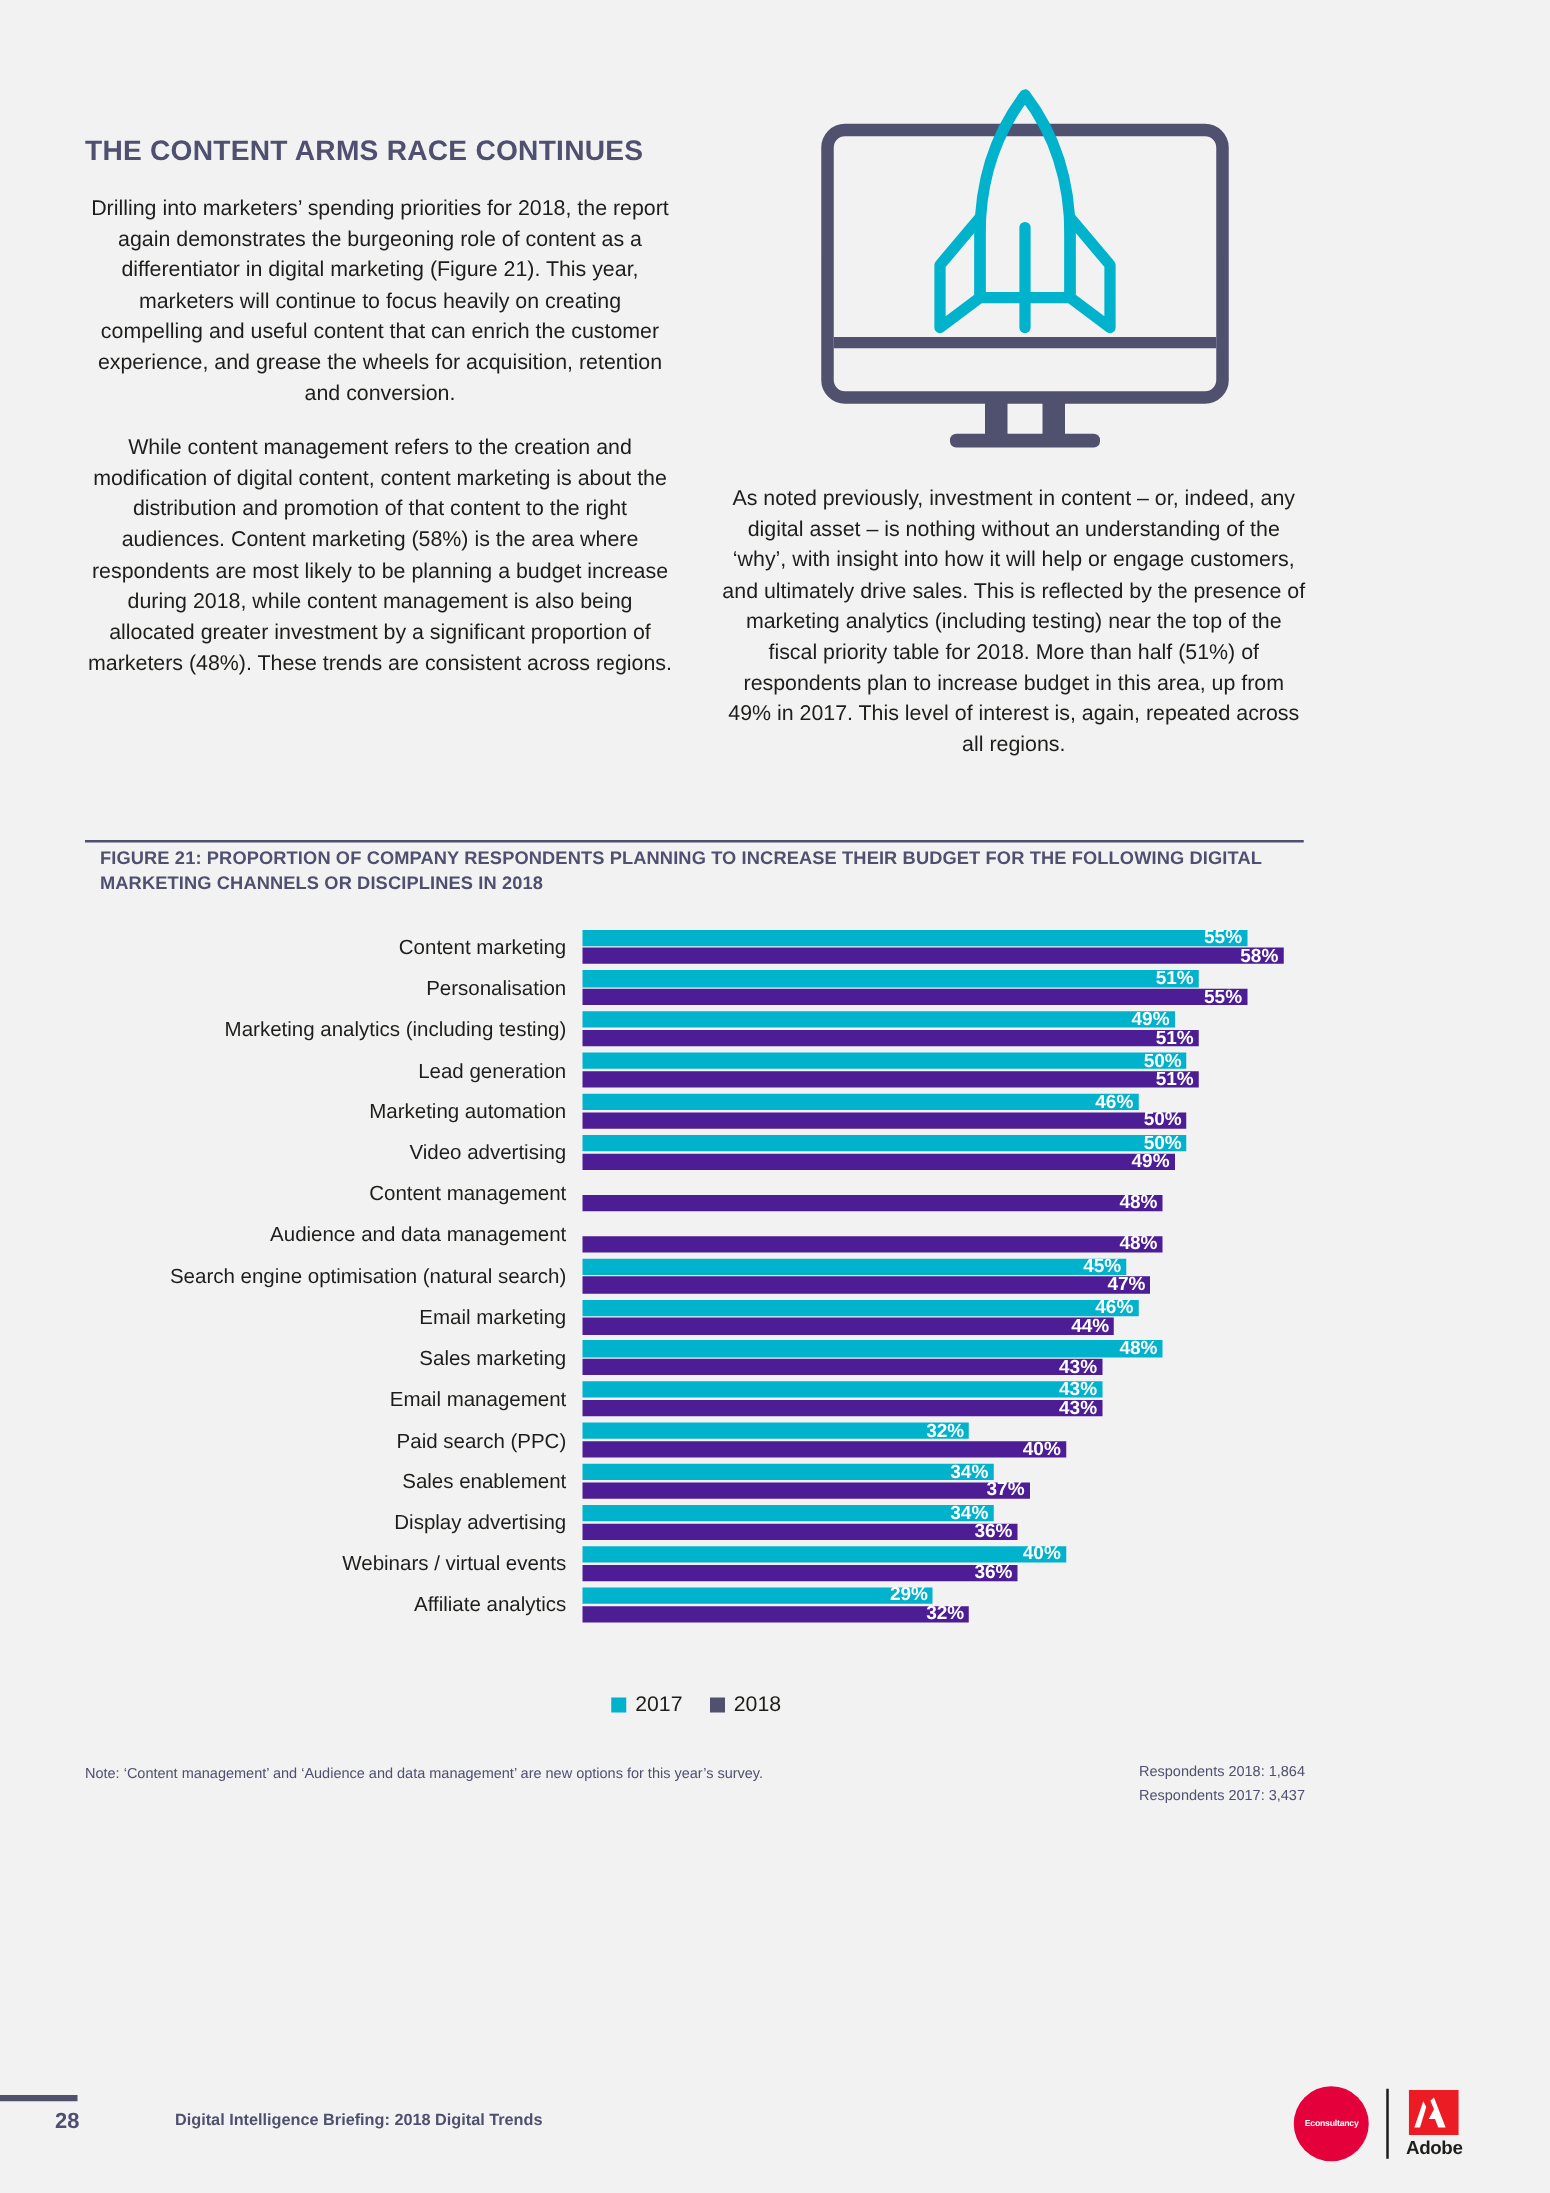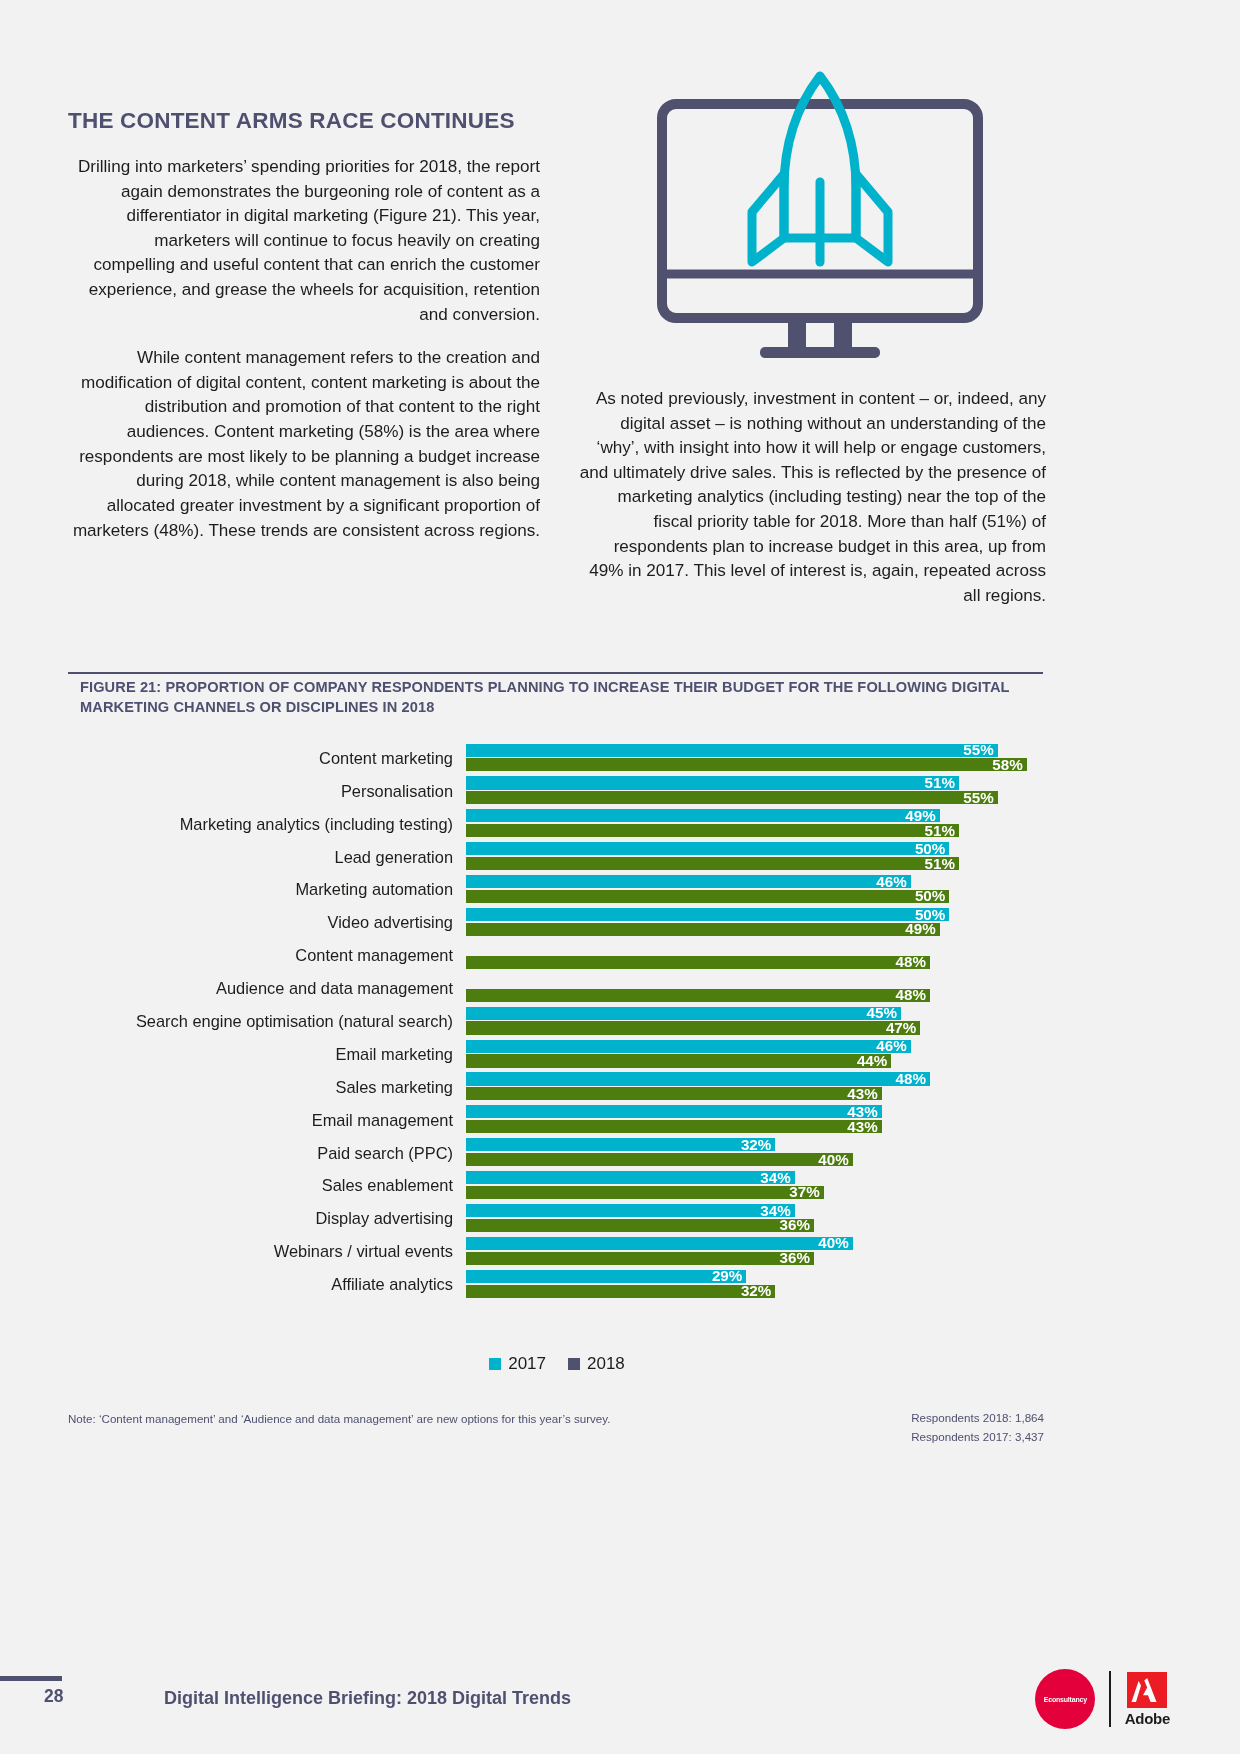--- a/index.html
+++ b/index.html
@@ -44,21 +44,21 @@
     position: absolute;
     left: 576px;
     top: 387px;
     width: 470px;
   }
   .para {
     font-size: 17.1px;
     line-height: 1.44;
     color: #1d1d1b;
     margin: 0 0 19px 0;
-    text-align: right;
+    text-align: center;
   }
 
   
   .illus {
     position: absolute;
     left: 640px;
     top: 62px;
     width: 360px;
     height: 310px;
   }
@@ -113,21 +113,21 @@
     position: relative;
     flex: 1 1 auto;
     height: 32.9px;
   }
   .bar {
     position: absolute;
     height: 13.2px;
     left: 0;
   }
   .bar.y2017 { top: 1.5px; background: #00b2cb; }
-  .bar.y2018 { top: 16.3px; background: #4d7c0f; }
+  .bar.y2018 { top: 16.3px; background: #4c1d95; }
   .bar .val {
     position: absolute;
     right: 4px;
     top: 50%;
     transform: translateY(-50%);
     font-size: 15.2px;
     font-weight: bold;
     color: #ffffff;
     line-height: 1;
     white-space: nowrap;
@@ -190,23 +190,23 @@
   .page-num {
     position: absolute;
     left: 44px;
     top: 1686px;
     font-size: 17.5px;
     font-weight: bold;
     color: #4f5070;
   }
   .foot-title {
     position: absolute;
-    left: 164px;
+    left: 140px;
     top: 1688px;
-    font-size: 18px;
+    font-size: 13px;
     font-weight: bold;
     color: #4f5070;
   }
   .brands {
     position: absolute;
     right: 70px;
     top: 1668px;
     display: flex;
     align-items: center;
     gap: 14px;

